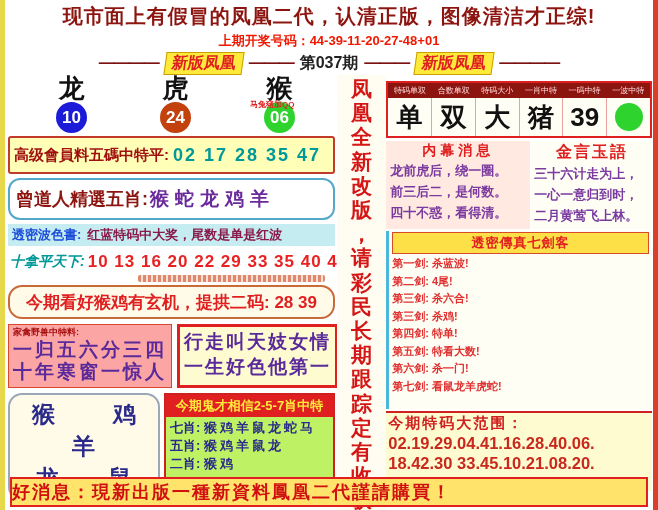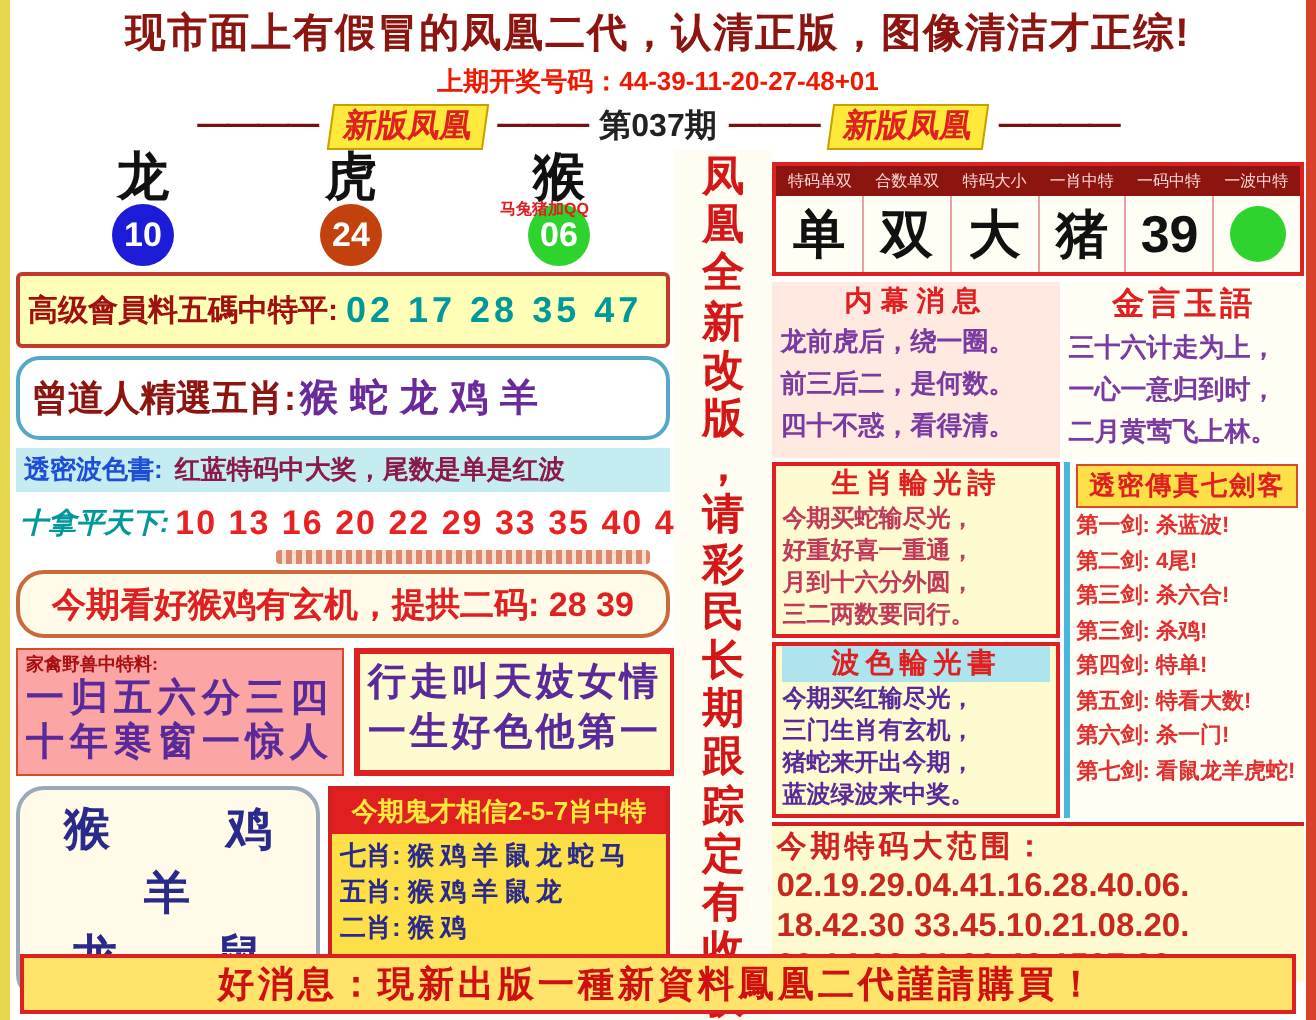--- a/index.html
+++ b/index.html
@@ -55,21 +55,21 @@
   .poeml .pl{font-size:19px; color:#5a2a9a; font-weight:bold; line-height:22px; letter-spacing:3px; white-space:nowrap;}
   .poemr{flex:1; background:#fffbd0; border:3px solid #e02020; padding:2px 4px;}
   .poemr .pl{font-size:19px; color:#5a2a9a; font-weight:bold; line-height:25px; letter-spacing:2px; white-space:nowrap;}
   .bottomrow{display:flex; gap:4px; margin-top:5px; height:108px;}
   .zbox{width:148px; background:#fffbe8; border:2px solid #9aa8b8; border-radius:14px; position:relative;}
   .zbox span{position:absolute; font-size:23px; font-weight:bold; color:#2a2a8a;}
   .zb0{left:22px; top:4px;} .zb1{right:22px; top:4px;} .zb2{left:62px; top:36px;}
   .zb3{left:26px; top:68px;} .zb4{right:26px; top:68px;}
   .ghost{flex:1; border:2px solid #d02020; display:flex; flex-direction:column;}
   .ghosthdr{background:#e02020; color:#ffe93b; font-weight:bold; font-size:13px; text-align:center; padding:2px 0;}
-  .ghostbody{background:#fde047; flex:1; padding:2px 4px;}
+  .ghostbody{background:#bef264; flex:1; padding:2px 4px;}
   .ghostline{font-size:13px; font-weight:bold; color:#2a2a8a; line-height:18px; white-space:nowrap;}
   .ghostline b{color:#2a2a8a; letter-spacing:3px; font-weight:bold;}
   
   .rtable{border:2px solid #e02020; background:#fffbe8; margin-top:6px;}
   .rthead{display:flex; background:#8d1510;}
   .rthead div{flex:1; color:#ffd9d9; font-size:8px; text-align:center; padding:2px 0; white-space:nowrap; overflow:hidden;}
   .rtbody{display:flex;}
   .rtbody .cell{flex:1; background:#fffef5; border-right:1px solid #e8a0a0; height:38px;
         display:flex; align-items:center; justify-content:center; font-size:26px; font-weight:bold; color:#111;}
   .rtbody .cell:last-child{border-right:none;}
@@ -90,21 +90,21 @@
   .wpoem .pline{font-size:12px; line-height:16px; color:#5a2a9a;}
   .swords{flex:1; border-left:3px solid #4ab8d8; background:#fffef5; padding:1px 3px; box-sizing:border-box;}
   .swtitle{background:#fde047; border:1px solid #d84a2a; color:#e02020; font-weight:bold; font-size:13px;
            text-align:center; letter-spacing:1px; padding:1px 0; margin-bottom:1px;}
   .switem{color:#e03030; font-weight:bold; font-size:11px; line-height:17.5px; white-space:nowrap;}
   .bigrange{margin-top:2px; background:#fffbd0; border-top:2px solid #d02020; padding:1px 2px; height:80px; box-sizing:border-box;}
   .brtitle{color:#d02020; font-weight:bold; font-size:15px; letter-spacing:2px;}
   .brline{color:#c8281e; font-weight:bold; font-size:16.5px; line-height:20px; white-space:nowrap;}
   
   .banner{position:absolute; left:5px; right:5px; bottom:3px; height:26px; background:#ffe36b;
-          border:2px solid #e02020; display:flex; align-items:center; justify-content:center;}
+          border:2px solid #e02020; display:flex; align-items:center; justify-content:flex-start;}
   .banner span{color:#d01010; font-weight:bold; font-size:18px; letter-spacing:2px; white-space:nowrap;}
 </style>
 </head>
 <body>
 
 <div class="page">
 
   <div class="headline">现市面上有假冒的凤凰二代，认清正版，图像清洁才正综!</div>
   <div class="lastdraw">上期开奖号码：44-39-11-20-27-48+01</div>
 
@@ -247,36 +247,20 @@
         </div>
         <div class="golden">
           <div class="ptitle">金言玉語</div>
           <div class="pline">三十六计走为上，</div>
           <div class="pline">一心一意归到时，</div>
           <div class="pline">二月黄莺飞上林。</div>
         </div>
       </div>
 
       <div class="panelsrow2">
-        <div class="leftstack">
-          <div class="zpoem">
-            <div class="ptitle">生肖輪光詩</div>
-            <div class="pline">今期买蛇输尽光，</div>
-            <div class="pline">好重好喜一重通，</div>
-            <div class="pline">月到十六分外圆，</div>
-            <div class="pline">三二两数要同行。</div>
-          </div>
-          <div class="wpoem">
-            <div class="ptitle">波色輪光書</div>
-            <div class="pline">今期买红输尽光，</div>
-            <div class="pline">三门生肖有玄机，</div>
-            <div class="pline">猪蛇来开出今期，</div>
-            <div class="pline">蓝波绿波来中奖。</div>
-          </div>
-        </div>
         <div class="swords">
           <div class="swtitle">透密傳真七劍客</div>
           <div class="switem">第一剑: 杀蓝波!</div>
           <div class="switem">第二剑: 4尾!</div>
           <div class="switem">第三剑: 杀六合!</div>
           <div class="switem">第三剑: 杀鸡!</div>
           <div class="switem">第四剑: 特单!</div>
           <div class="switem">第五剑: 特看大数!</div>
           <div class="switem">第六剑: 杀一门!</div>
           <div class="switem">第七剑: 看鼠龙羊虎蛇!</div>

